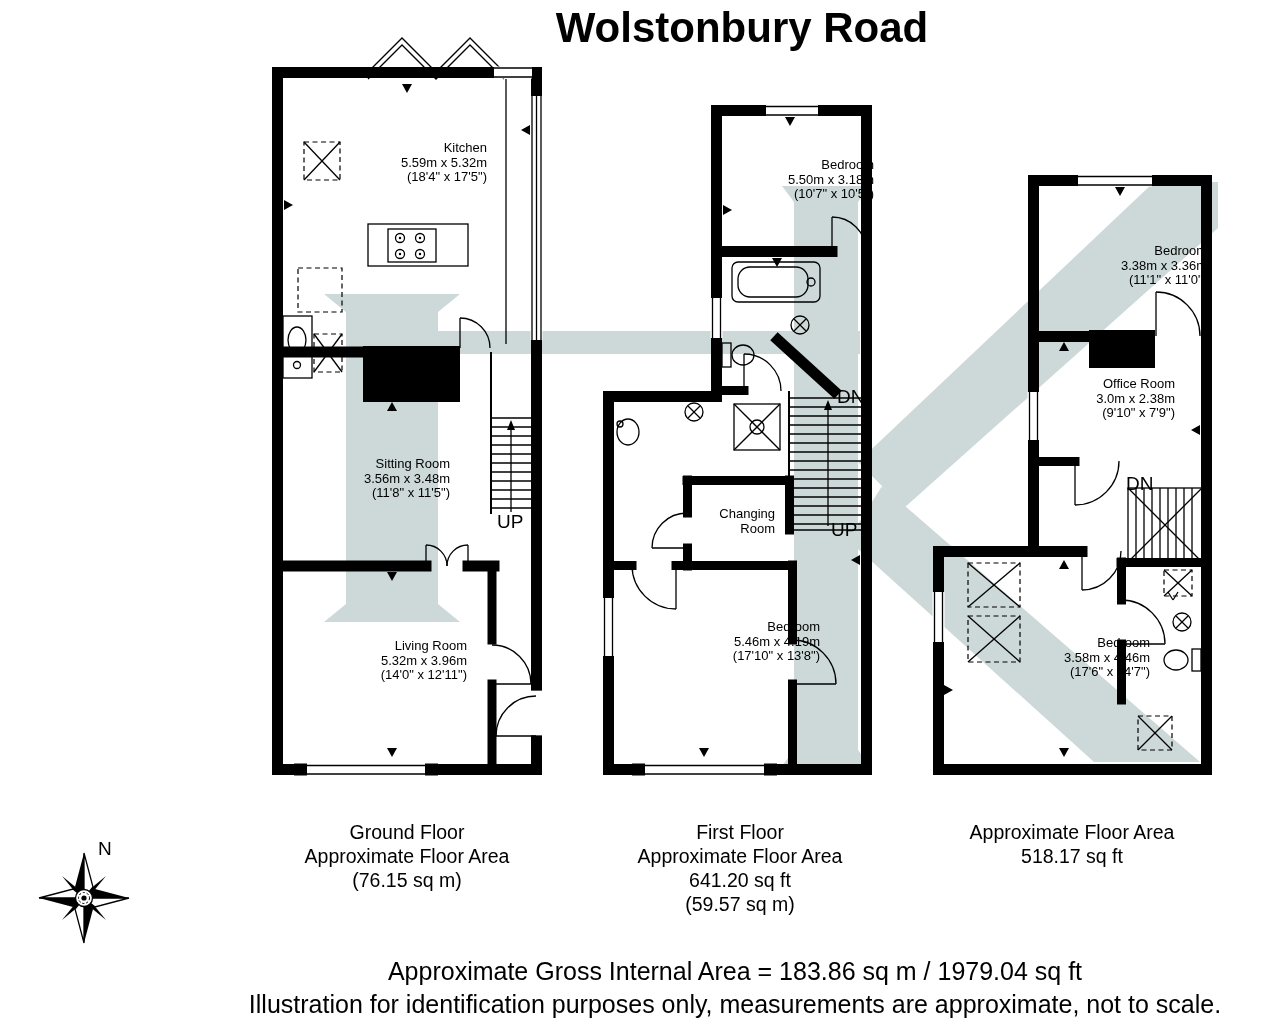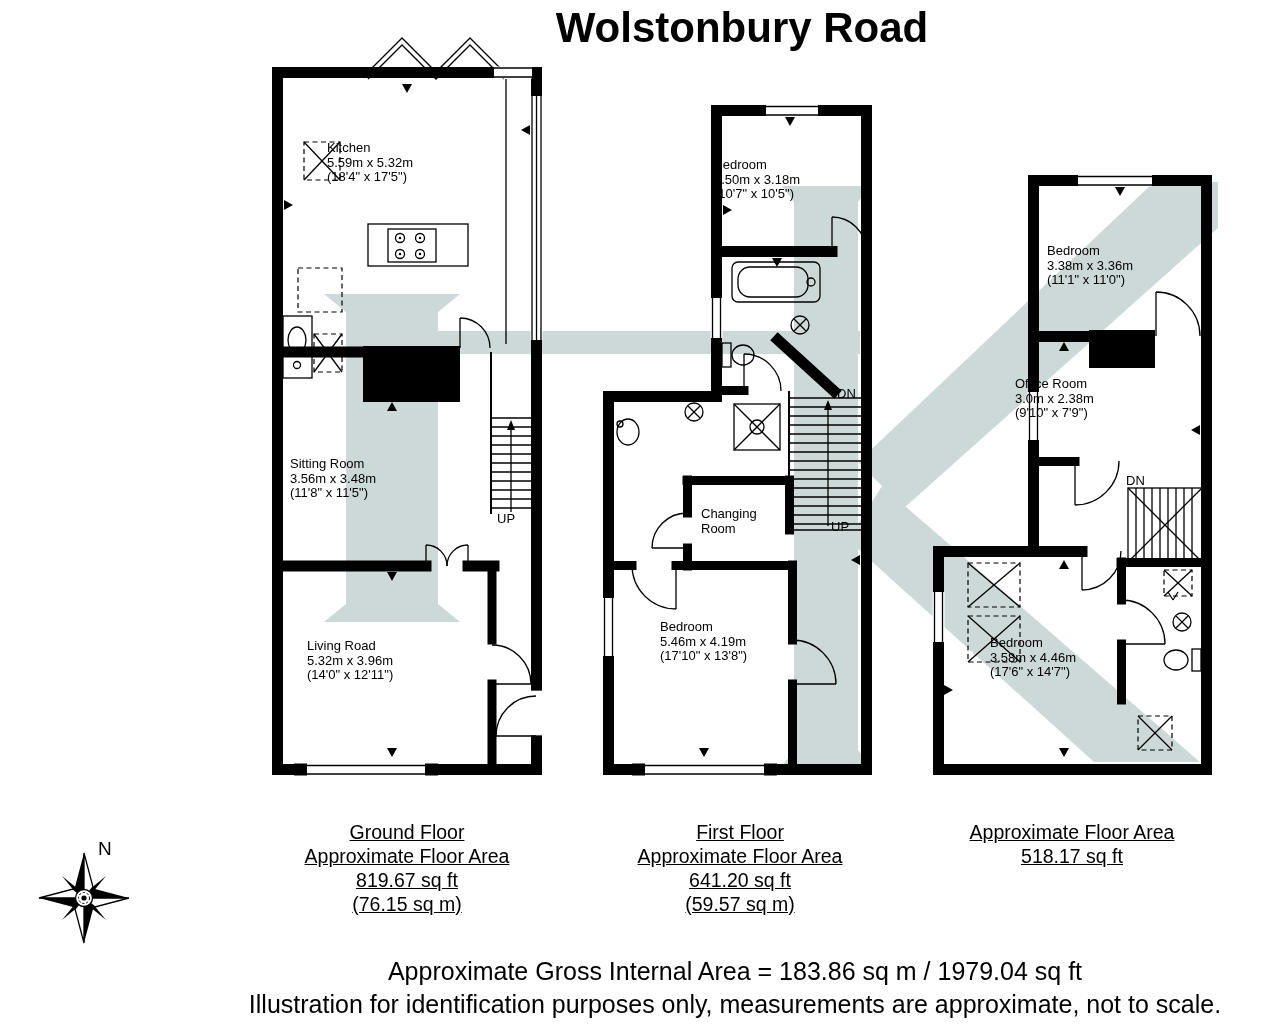--- a/index.html
+++ b/index.html
@@ -1,23 +1,23 @@
 <!DOCTYPE html>
 <html><head>
 <meta charset="utf-8">
 <style>
   html,body{margin:0;padding:0;background:#fff;font-family:"Liberation Sans",sans-serif;color:#000;}
   #page{position:relative;width:1272px;height:1032px;background:#fff;overflow:hidden;margin-left:32px;}
   .abs{position:absolute;}
   #watermark{left:0;top:0;z-index:0;}
   .plan{z-index:1;}
   #title{left:149px;top:4px;width:1122px;text-align:center;font-size:42px;font-weight:bold;z-index:2;}
-  .room-label{text-align:left;font-size:13px;line-height:14.5px;z-index:2;}
-  .stair-label{font-size:13px;z-index:2;}
-  .floor-caption{text-align:center;font-size:19.5px;line-height:24px;z-index:2;text-decoration:underline;}
+  .room-label{text-align:right;font-size:13px;line-height:14.5px;z-index:2;}
+  .stair-label{font-size:19px;z-index:2;}
+  .floor-caption{text-align:center;font-size:19.5px;line-height:24px;z-index:2;}
   #footer{left:103px;top:955px;width:1200px;text-align:center;font-size:25px;line-height:33px;z-index:2;}
   #north-label{left:66px;top:838px;font-size:19px;z-index:2;}
   
   .boundary{stroke:#000;stroke-width:11;fill:none;}
   .w11{stroke:#000;stroke-width:11;fill:none;stroke-linecap:square;}
   .w9{stroke:#000;stroke-width:9;fill:none;stroke-linecap:square;}
   .t{stroke:#000;stroke-width:1.3;fill:none;}
   .t2{stroke:#000;stroke-width:2;fill:none;}
   .d{stroke:#000;stroke-width:1.2;fill:none;stroke-dasharray:5 3.5;}
   .blk{fill:#000;stroke:none;}
@@ -334,21 +334,21 @@
     <div>Kitchen</div>
     <div>5.59m x 5.32m</div>
     <div>(18'4" x 17'5")</div>
   </div>
   <div class="abs room-label" style="left:258px;top:457px;width:160px">
     <div>Sitting Room</div>
     <div>3.56m x 3.48m</div>
     <div>(11'8" x 11'5")</div>
   </div>
   <div class="abs room-label" style="left:275px;top:639px;width:160px">
-    <div>Living Road</div>
+    <div>Living Room</div>
     <div>5.32m x 3.96m</div>
     <div>(14'0" x 12'11")</div>
   </div>
   <div class="abs stair-label" style="left:465px;top:511px">UP</div>
 
   <div class="abs room-label" style="left:682px;top:158px;width:160px">
     <div>Bedroom</div>
     <div>5.50m x 3.18m</div>
     <div>(10'7" x 10'5")</div>
   </div>
@@ -376,21 +376,20 @@
   <div class="abs room-label" style="left:958px;top:636px;width:160px">
     <div>Bedroom</div>
     <div>3.58m x 4.46m</div>
     <div>(17'6" x 14'7")</div>
   </div>
   <div class="abs stair-label" style="left:1094px;top:473px">DN</div>
 
   <div class="abs floor-caption" style="left:225px;top:820px;width:300px">
     <div>Ground Floor</div>
     <div>Approximate Floor Area</div>
-    <div>819.67 sq ft</div>
     <div>(76.15 sq m)</div>
   </div>
   <div class="abs floor-caption" style="left:558px;top:820px;width:300px">
     <div>First Floor</div>
     <div>Approximate Floor Area</div>
     <div>641.20 sq ft</div>
     <div>(59.57 sq m)</div>
   </div>
   <div class="abs floor-caption" style="left:890px;top:820px;width:300px">
     <div>Approximate Floor Area</div>

